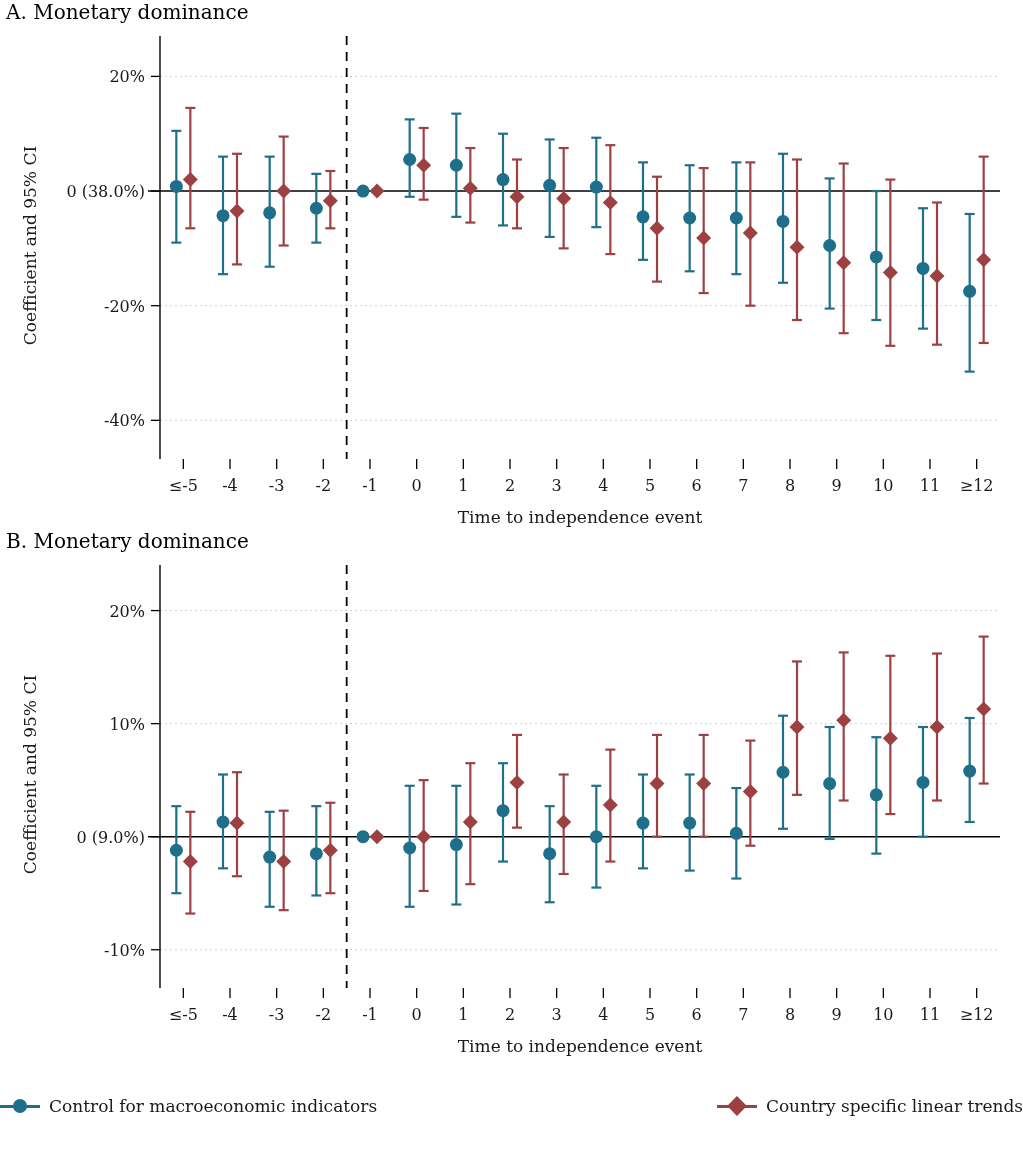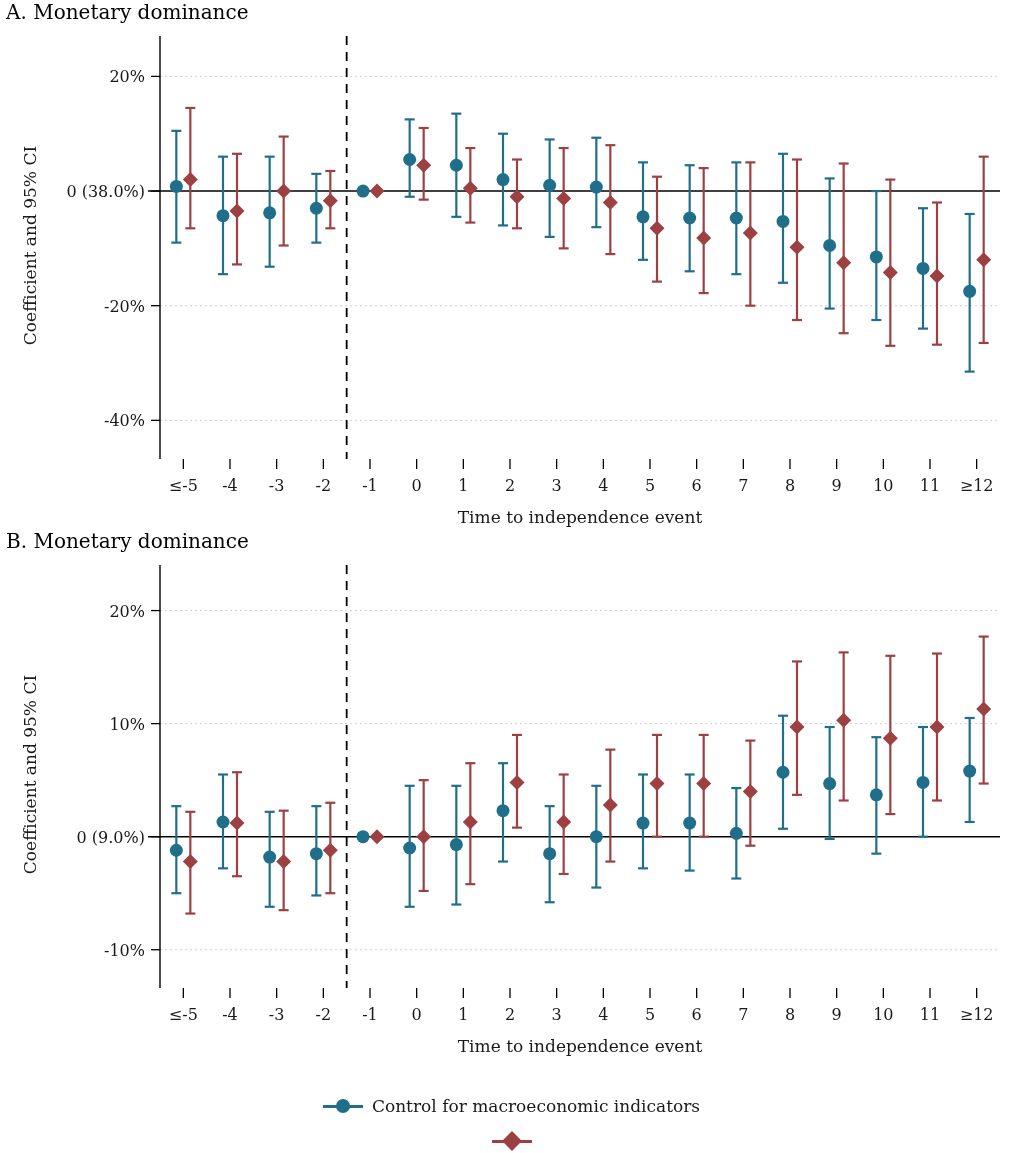--- a/index.html
+++ b/index.html
@@ -46,21 +46,20 @@
     left: 0;
     top: 1096px;
     width: 1023px;
     display: flex;
     justify-content: space-between;
     align-items: center;
     gap: 18px;
     font-family: "DejaVu Serif", serif;
     font-size: 17px;
     color: #1a1a1a;
-    flex-direction: column;
   }
   .legend-item {
     display: flex;
     align-items: center;
     gap: 9px;
   }
   .legend-swatch {
     width: 40px;
     height: 14px;
     position: relative;
@@ -487,14 +486,15 @@
       <span class="bar" id="lg0bar" style="background: rgb(31, 111, 139);"></span>
         <span class="mark mark-circle" id="lg0mark" style="background: rgb(31, 111, 139);"></span>
     </span>
     <span>Control for macroeconomic indicators</span>
   </div>
   <div class="legend-item">
     <span class="legend-swatch">
       <span class="bar" id="lg1bar" style="background: rgb(156, 64, 66);"></span>
         <span class="mark mark-diamond" id="lg1mark" style="background: rgb(156, 64, 66);"></span>
     </span>
+    <span>Country specific linear trends</span>
   </div>
 </div>
 
 </body></html>

